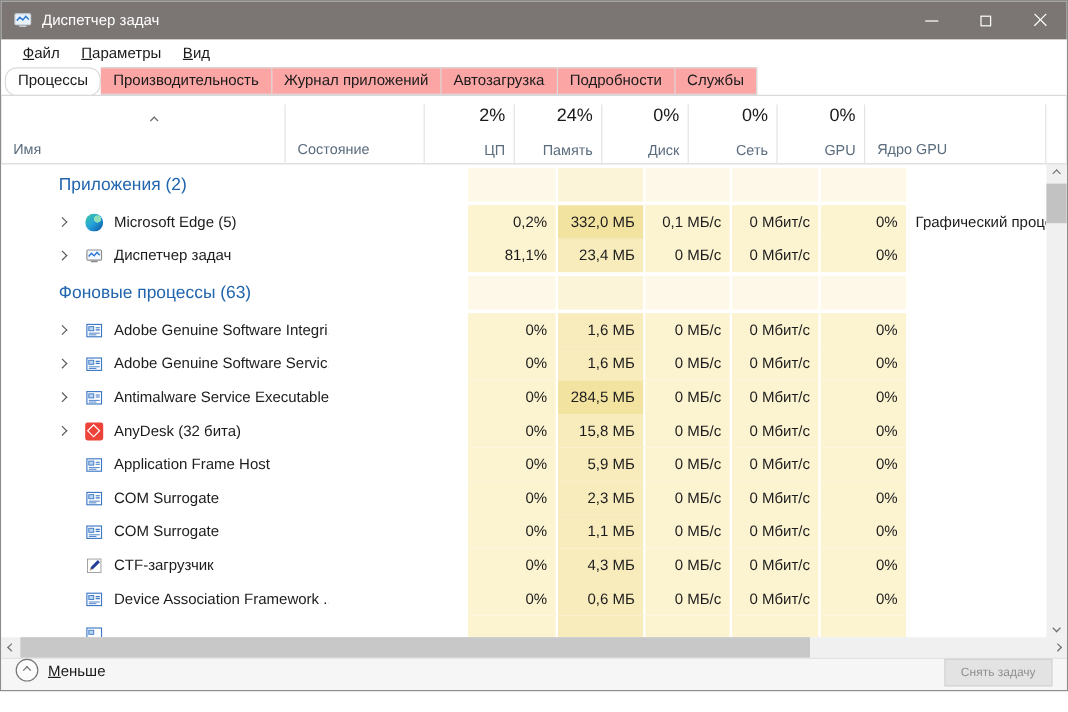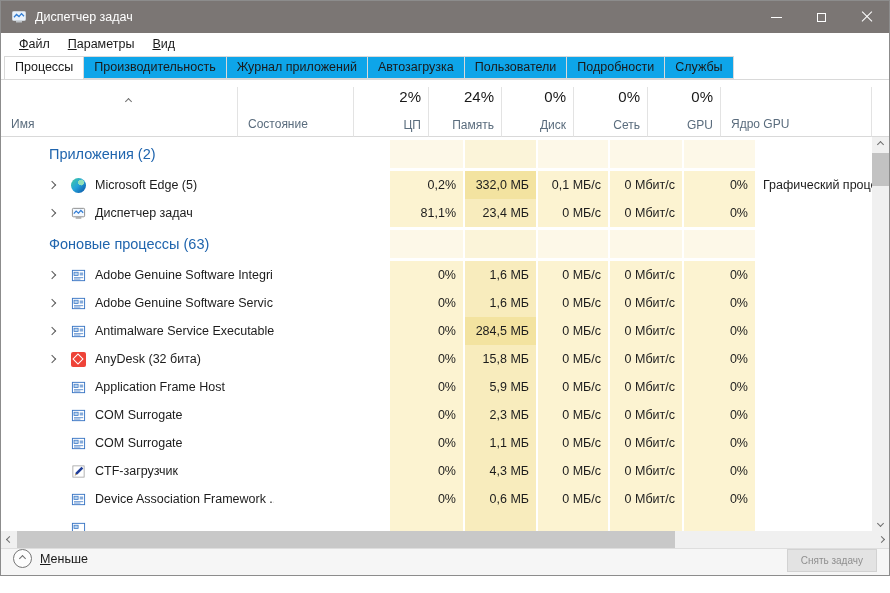--- a/index.html
+++ b/index.html
@@ -18,22 +18,22 @@
   .glyph-close::before { transform:rotate(45deg); }
   .glyph-close::after { transform:rotate(-45deg); }
 
   
   .menubar { height:22px; background:#fff; display:flex; align-items:center; padding-left:9px; font-size:12.5px; color:#1a1a1a; flex:0 0 auto; }
   .menu-item { padding:2px 9px; cursor:default; }
   .u { text-decoration:underline; }
 
   
   .tabstrip { height:25px; background:#fff; border-bottom:1px solid #d9d9d9; display:flex; align-items:flex-end; padding-left:3px; flex:0 0 auto; }
-  .tab { font-size:12.5px; color:#1a1a1a; background:#0ea5e9; border:1px solid #d9d9d9; border-left:none; padding:3px 10px 4px 10px; position:relative; }
-  .tab:first-child { border-left:1px solid #d9d9d9; }
+  .tab { font-size:12.5px; color:#1a1a1a; background:#fca5a5; border:1px solid #d9d9d9; border-left:none; padding:3px 10px 4px 10px; position:relative; }
+  .tab:first-child { border-left:1px solid #d9d9d9;border-radius:10px; }
   .tab.active { background:#fff; border-left:1px solid #d9d9d9; margin-bottom:-1px; padding-bottom:5px; z-index:2; }
 
   
   .hgrid { display:grid; grid-template-columns:237px 116px 75px 73px 72px 74px 73px 1fr 17px; }
   .rgrid { display:grid; grid-template-columns:237px 116px 75px 73px 72px 74px 73px 1fr;padding-left:36px; }
 
   
   .header { height:57px; padding-top:7px; flex:0 0 auto; }
   .hcell { position:relative; border-right:1px solid #e3e3e3; border-bottom:1px solid #d9d9d9; display:flex; flex-direction:column; justify-content:flex-end; overflow:hidden; }
   .hcell.num { align-items:flex-end; justify-content:space-between; padding:0 7px 4px 0; }
@@ -118,21 +118,20 @@
     <span class="menu-item"><span class="u">Ф</span><span>айл</span></span>
     <span class="menu-item"><span class="u">П</span><span>араметры</span></span>
     <span class="menu-item"><span class="u">В</span><span>ид</span></span>
   </div>
 
   <div class="tabstrip">
     <div class="tab active">Процессы</div>
     <div class="tab">Производительность</div>
     <div class="tab">Журнал приложений</div>
     <div class="tab">Автозагрузка</div>
-    <div class="tab">Пользователи</div>
     <div class="tab">Подробности</div>
     <div class="tab">Службы</div>
   </div>
 
   <div class="header hgrid">
     <div class="hcell textcol">
       <span class="sortmark"><span class="ch up small"></span></span>
       <span class="hlabel">Имя</span>
     </div>
     <div class="hcell textcol">

